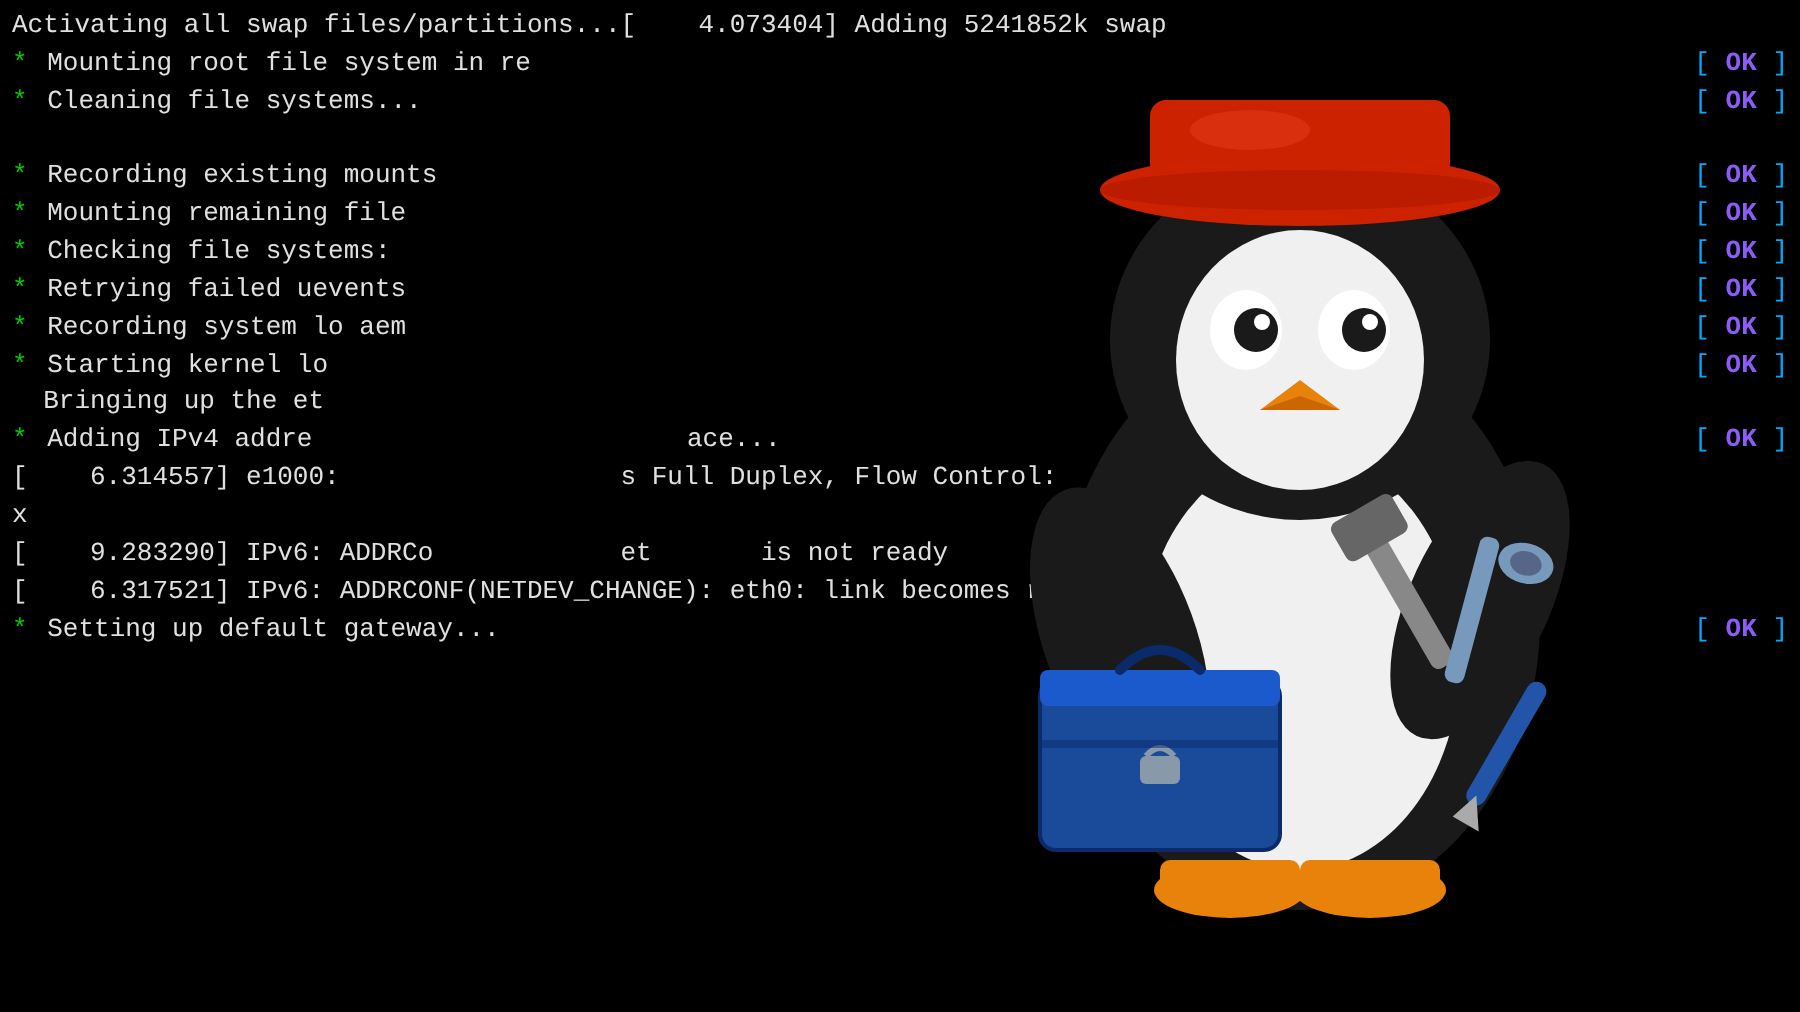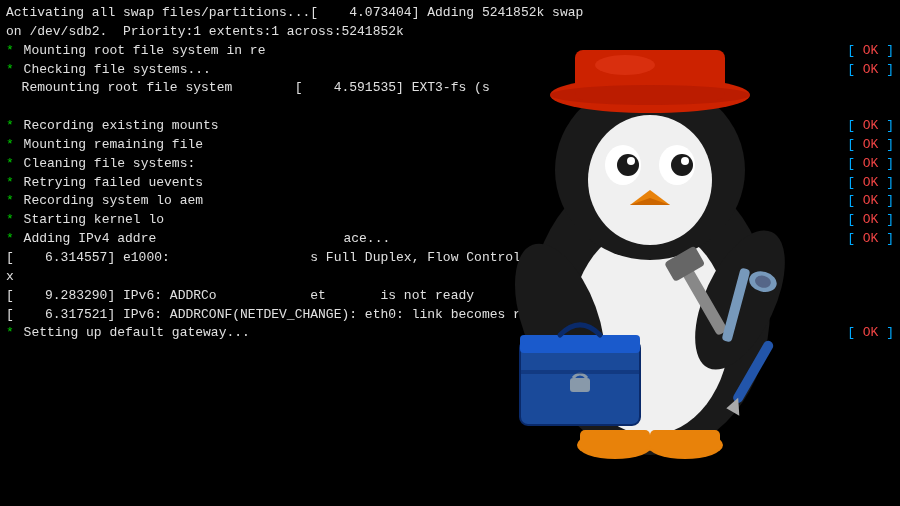--- a/index.html
+++ b/index.html
@@ -26,52 +26,51 @@
       align-items: baseline;
     }
     .white { color: #e0e0e0; }
     .ok-text { color: #00cc00; }
     .star { color: #00cc00; margin-right: 2px; }
     .ok-tag {
       margin-left: auto;
       color: #00aaff;
       white-space: nowrap;
     }
-    .ok-tag span { color: #ef4444; }
+    .ok-tag span { color: #8b5cf6; font-weight: bold; }
     .line-content {
       flex: 1;
     }
     .penguin-container {
       position: absolute;
       right: 60px;
       top: 30px;
       width: 380px;
       height: 420px;
       pointer-events: none;
     }
     
   </style>
 </head>
 <body>
 
 <div class="terminal">
 
   <div id="lines-container">
       <div class="line"><span class="line-content white">Activating all swap files/partitions...[    4.073404] Adding 5241852k swap</span></div>
-      <div class="line"><span class="line-content white">on /dev/sdb2.  Priority:1 extents:1 across:5241852k</span></div>
       <div class="line"><span class="star">*</span><span class="line-content white"> Mounting root file system in re</span><span class="ok-tag">[ <span class="ok-text">OK</span> ]</span></div>
-      <div class="line"><span class="star">*</span><span class="line-content white"> Checking file systems...</span><span class="ok-tag">[ <span class="ok-text">OK</span> ]</span></div>
-      <div class="line"><span class="line-content white">  Remounting root file system        [    4.591535] EXT3-fs (s</span></div>
+      <div class="line"><span class="star">*</span><span class="line-content white"> Cleaning file systems...</span><span class="ok-tag">[ <span class="ok-text">OK</span> ]</span></div>
       <div class="line">&nbsp;</div>
       <div class="line"><span class="star">*</span><span class="line-content white"> Recording existing mounts</span><span class="ok-tag">[ <span class="ok-text">OK</span> ]</span></div>
       <div class="line"><span class="star">*</span><span class="line-content white"> Mounting remaining file </span><span class="ok-tag">[ <span class="ok-text">OK</span> ]</span></div>
-      <div class="line"><span class="star">*</span><span class="line-content white"> Cleaning file systems:</span><span class="ok-tag">[ <span class="ok-text">OK</span> ]</span></div>
+      <div class="line"><span class="star">*</span><span class="line-content white"> Checking file systems:</span><span class="ok-tag">[ <span class="ok-text">OK</span> ]</span></div>
       <div class="line"><span class="star">*</span><span class="line-content white"> Retrying failed uevents</span><span class="ok-tag">[ <span class="ok-text">OK</span> ]</span></div>
       <div class="line"><span class="star">*</span><span class="line-content white"> Recording system lo aem</span><span class="ok-tag">[ <span class="ok-text">OK</span> ]</span></div>
       <div class="line"><span class="star">*</span><span class="line-content white"> Starting kernel lo</span><span class="ok-tag">[ <span class="ok-text">OK</span> ]</span></div>
+      <div class="line"><span class="line-content white">  Bringing up the et</span></div>
       <div class="line"><span class="star">*</span><span class="line-content white"> Adding IPv4 addre                        ace...</span><span class="ok-tag">[ <span class="ok-text">OK</span> ]</span></div>
       <div class="line"><span class="line-content white">[    6.314557] e1000:                  s Full Duplex, Flow Control: </span></div>
       <div class="line"><span class="line-content white">x</span></div>
       <div class="line"><span class="line-content white">[    9.283290] IPv6: ADDRCo            et       is not ready</span></div>
       <div class="line"><span class="line-content white">[    6.317521] IPv6: ADDRCONF(NETDEV_CHANGE): eth0: link becomes ready</span></div>
       <div class="line"><span class="star">*</span><span class="line-content white"> Setting up default gateway...</span><span class="ok-tag">[ <span class="ok-text">OK</span> ]</span></div>
       <div class="line">&nbsp;</div>
     </div>
 
   <div class="penguin-container">

